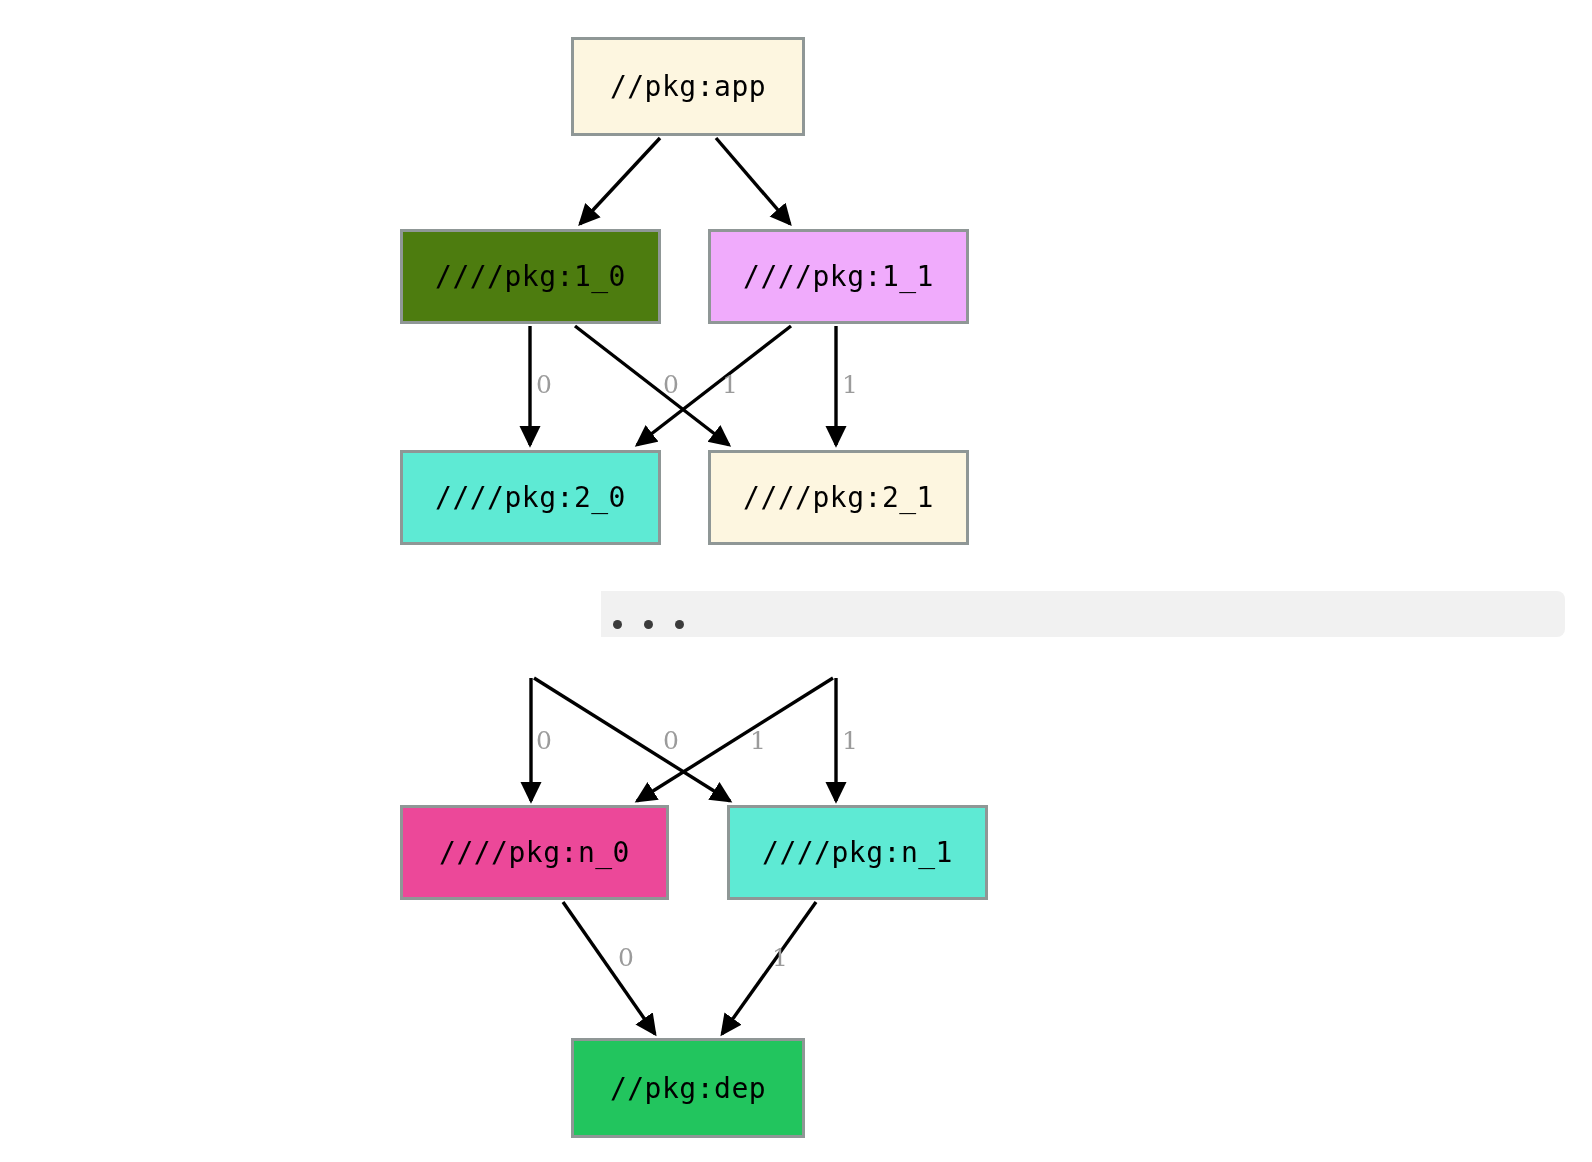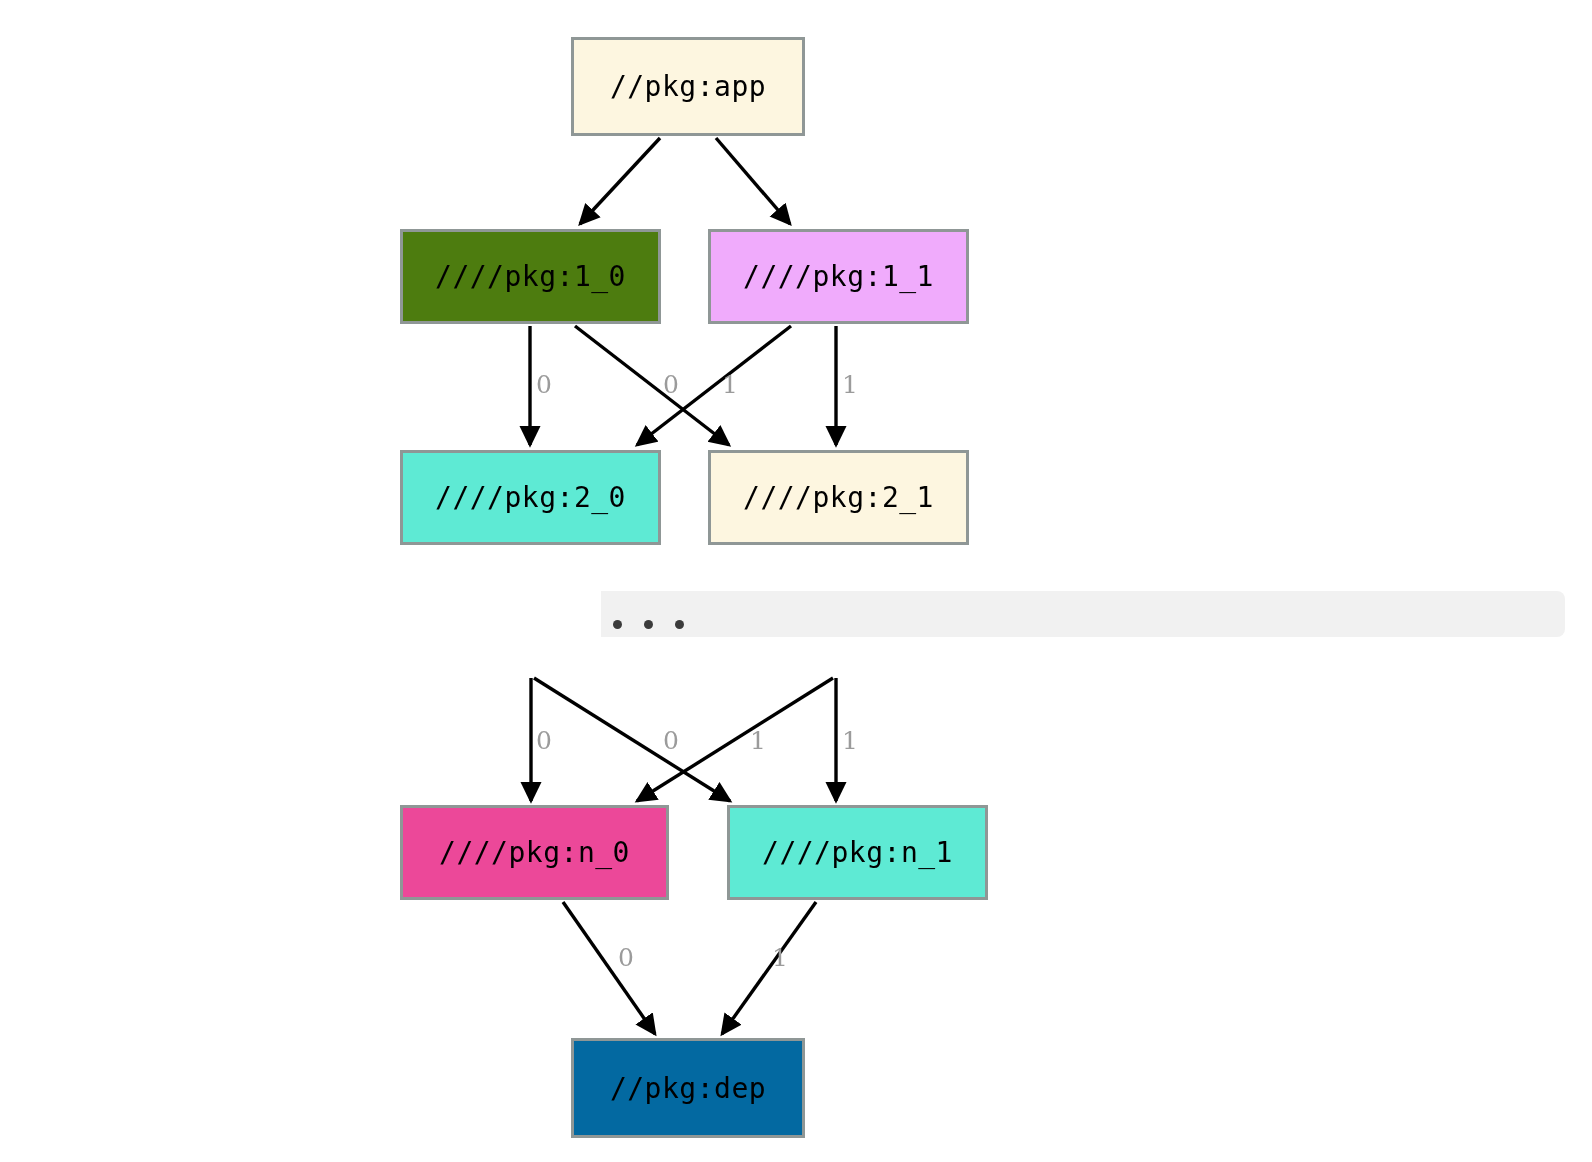--- a/index.html
+++ b/index.html
@@ -96,21 +96,21 @@
   </svg>
 
   <div id="node-layer">
       <div class="graph-node" style="left: 571px; top: 37px; width: 234px; height: 99px; background: rgb(253, 246, 224); border-color: rgb(143, 151, 150);">//pkg:app</div>
       <div class="graph-node" style="left: 400px; top: 229px; width: 261px; height: 95px; background: #4d7c0f; border-color: rgb(143, 151, 150);">////pkg:1_0</div>
       <div class="graph-node" style="left: 708px; top: 229px; width: 261px; height: 95px; background: #f0abfc; border-color: rgb(143, 151, 150);">////pkg:1_1</div>
       <div class="graph-node" style="left: 400px; top: 450px; width: 261px; height: 95px; background: #5eead4; border-color: rgb(143, 151, 150);">////pkg:2_0</div>
       <div class="graph-node" style="left: 708px; top: 450px; width: 261px; height: 95px; background: rgb(253, 246, 224); border-color: rgb(143, 151, 150); text-align: right;">////pkg:2_1</div>
       <div class="graph-node" style="left: 400px; top: 805px; width: 269px; height: 95px; background: #ec4899; border-color: rgb(143, 151, 150);">////pkg:n_0</div>
       <div class="graph-node" style="left: 708px; top: 805px; width: 261px; height: 95px; background: #5eead4; border-color: rgb(143, 151, 150); margin-left: 19px;">////pkg:n_1</div>
-      <div class="graph-node" style="left: 571px; top: 1038px; width: 234px; height: 100px; background: #0369a1; border-color: rgb(143, 151, 150);">//pkg:dep</div>
+      <div class="graph-node" style="left: 571px; top: 1038px; width: 234px; height: 100px; background: #22c55e; border-color: rgb(143, 151, 150);">//pkg:dep</div>
     </div>
 
   <div class="ellipsis-band" id="ellipsis-band" style="left: 601px; top: 591px; width: 964px; height: 46px; background: rgb(241, 241, 241);">
       <span class="ellipsis-dot"></span>
       <span class="ellipsis-dot"></span>
       <span class="ellipsis-dot"></span>
     </div>
 
   <div id="label-layer">
       <div class="edge-label" style="left: 536px; top: 372px; color: rgb(155, 155, 155);">0</div>

